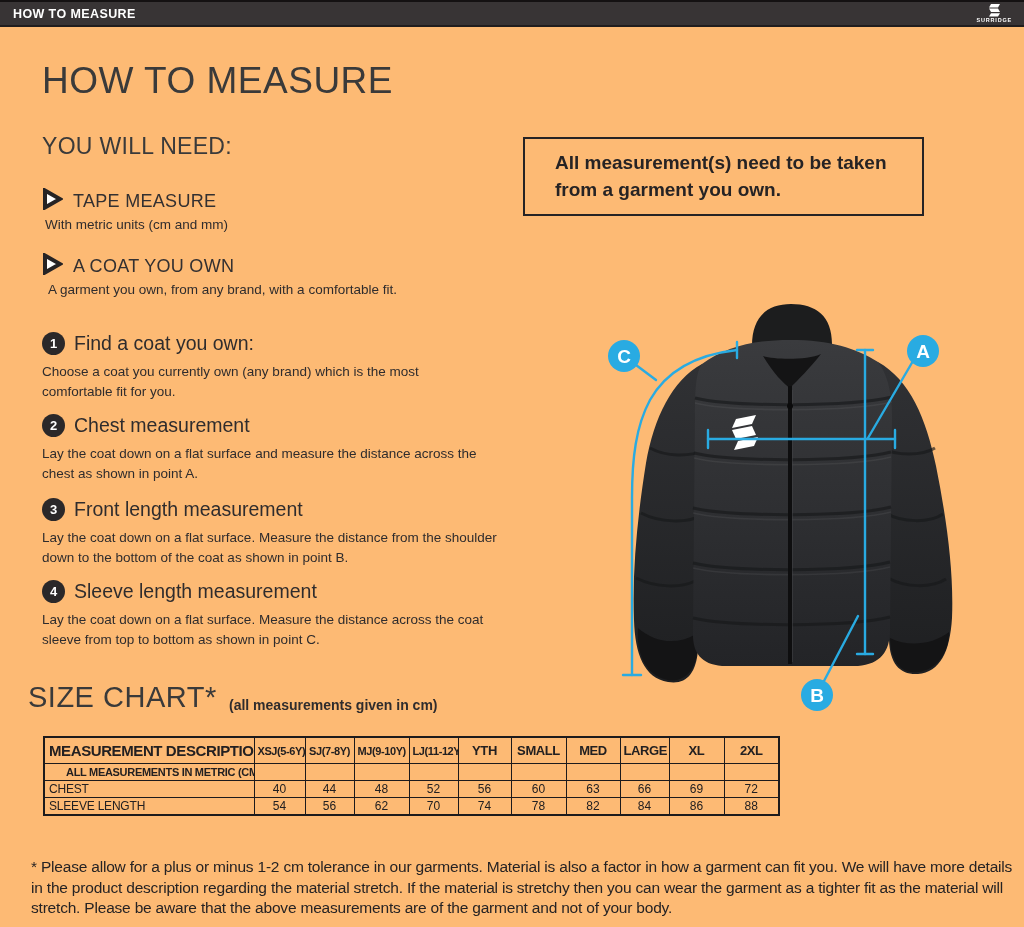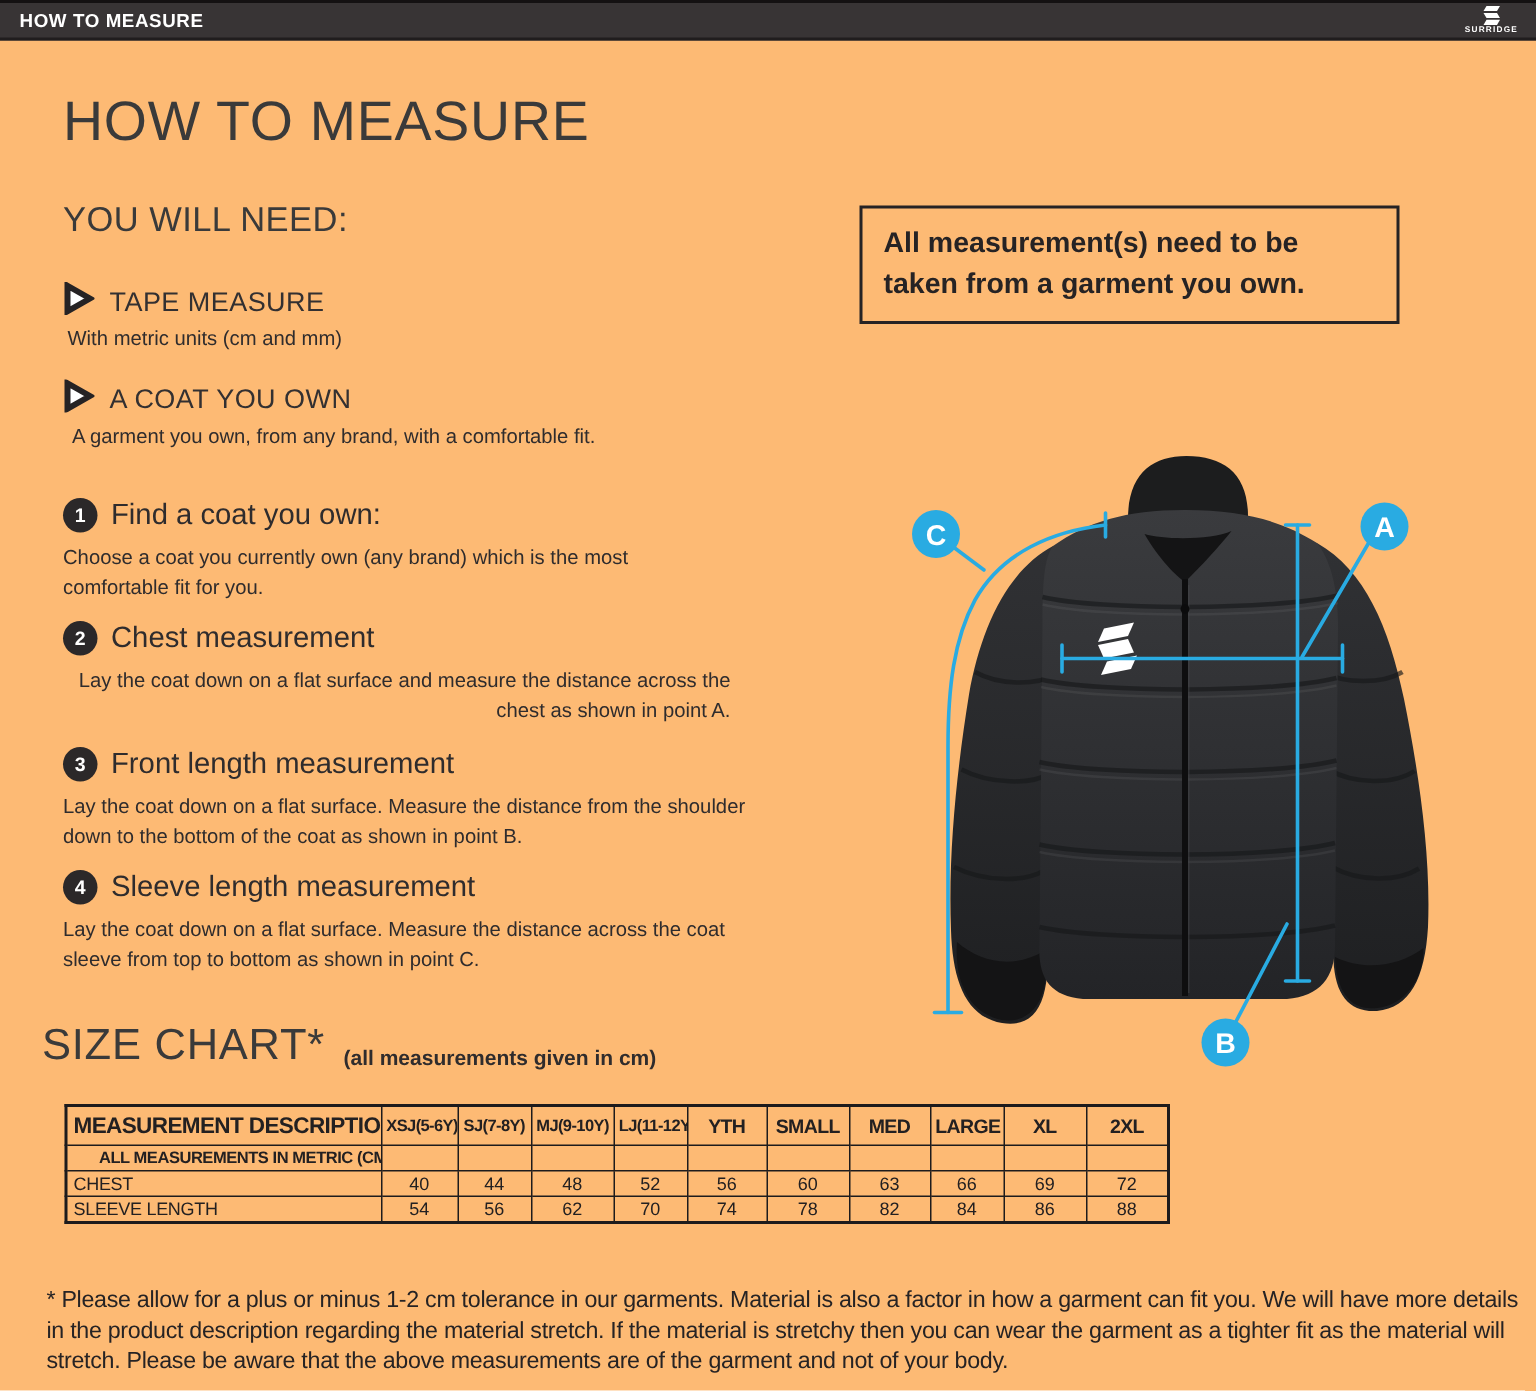--- a/index.html
+++ b/index.html
@@ -20,22 +20,22 @@
   
   .h1{position:absolute;left:42px;top:60px;font-size:37px;color:#3a3a3a;letter-spacing:.5px;}
   .h2{position:absolute;left:42px;top:133px;font-size:23px;color:#3a3a3a;letter-spacing:.3px;}
   
   .need-item{position:absolute;left:42px;width:480px;}
   .need-item .row{display:flex;align-items:center;gap:10px;}
   .need-label{font-size:18px;color:#333031;letter-spacing:.3px;}
   .need-desc{font-size:13.5px;color:#2f2c2d;margin-top:3px;margin-left:3px;}
   
   .note-box{
-    position:absolute;left:573px;top:137px;width:360px;box-sizing:border-box;
-    border:2px solid #262324;padding:11px 14px;
+    position:absolute;left:523px;top:137px;width:401px;box-sizing:border-box;
+    border:2px solid #262324;padding:11px 30px;
     font-size:19px;font-weight:bold;line-height:1.4;color:#262324;
   }
   
   .step{position:absolute;left:42px;width:480px;}
   .step-head{display:flex;align-items:center;gap:9px;}
   .step-num{
     width:23px;height:23px;border-radius:50%;background:#2b2829;color:#fff;
     font-size:13px;font-weight:bold;display:flex;align-items:center;justify-content:center;flex:0 0 auto;
   }
   .step-title{font-size:19.5px;color:#2f2c2d;}
@@ -119,21 +119,21 @@
       <span class="step-title">Find a coat you own:</span>
     </div>
     <div class="step-desc" style="max-width:420px;">Choose a coat you currently own (any brand) which is the most comfortable fit for you.</div>
   </div>
 
   <div class="step" style="top:414px;">
     <div class="step-head">
       <span class="step-num">2</span>
       <span class="step-title">Chest measurement</span>
     </div>
-    <div class="step-desc" style="max-width:445px;text-align:right;">Lay the coat down on a flat surface and measure the distance across the chest as shown in point A.</div>
+    <div class="step-desc" style="max-width:445px;">Lay the coat down on a flat surface and measure the distance across the chest as shown in point A.</div>
   </div>
 
   <div class="step" style="top:498px;">
     <div class="step-head">
       <span class="step-num">3</span>
       <span class="step-title">Front length measurement</span>
     </div>
     <div class="step-desc" style="max-width:478px;">Lay the coat down on a flat surface. Measure the distance from the shoulder down to the bottom of the coat as shown in point B.</div>
   </div>
 

